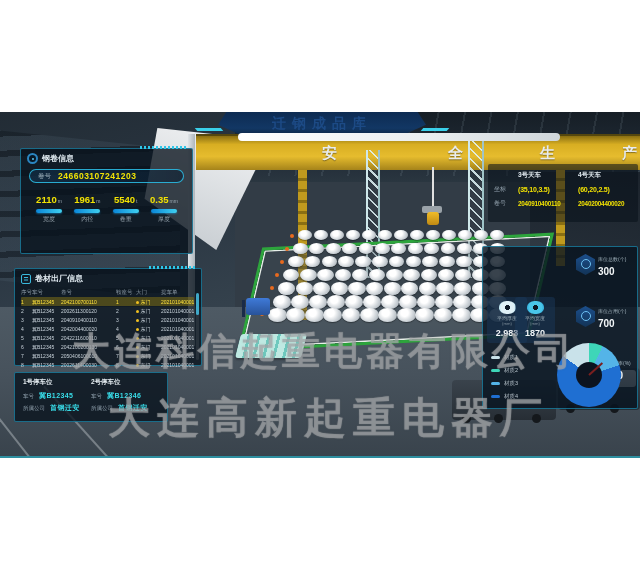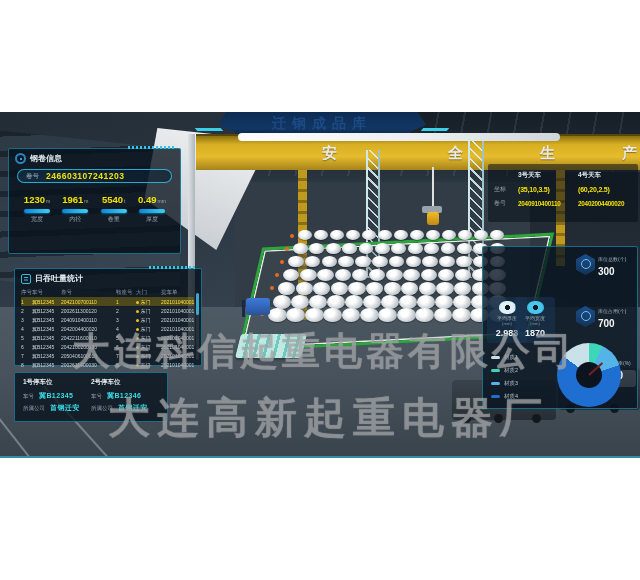--- a/index.html
+++ b/index.html
@@ -79,21 +79,21 @@
   .panel { position:absolute; background:rgba(8,18,28,.78); border:1px solid rgba(32,164,205,.6); border-radius:2px; color:#dfe8ee; }
   .panel .dots { position:absolute; top:-3px; right:6px; width:46px; height:3px;
     background:repeating-linear-gradient(90deg,#2fc6e8 0 2px,transparent 2px 4px); }
   .p-title { display:flex; align-items:center; gap:4px; padding:4px 6px 2px; font-size:8px; font-weight:bold; color:#e2ecf2; }
   .ring-icon { width:11px; height:11px; border-radius:50%; border:2px solid #2a85c0; background:#071826; position:relative; }
   .ring-icon:after { content:""; position:absolute; left:2.5px; top:2.5px; width:2px; height:2px; border-radius:50%; background:#5ec4ea; }
   .doc-icon { width:10px; height:10px; border:1.5px solid #3ab8dc; border-radius:2px; position:relative; }
   .doc-icon:after { content:""; position:absolute; left:1.5px; top:2px; width:4px; height:1.2px; background:#3ab8dc; box-shadow:0 2.5px 0 #3ab8dc; }
 
   
-  #coil-info { left:8px; top:36px; width:173px; height:106px; }
+  #coil-info { left:20px; top:36px; width:173px; height:106px; }
   .pill { display:flex; align-items:center; margin:3px 8px 0; height:14px; border:1px solid rgba(45,195,235,.85); border-radius:8px;
     background:linear-gradient(90deg, rgba(25,75,115,.35), rgba(8,28,48,.55)); padding:0 8px; gap:7px; }
   .pill .lab { font-size:6.5px; color:#9fb2bd; }
   .pill .val { font-size:8.5px; font-weight:bold; color:#f0e205; letter-spacing:.5px; }
   .metrics { display:flex; justify-content:space-between; padding:6px 10px 0; }
   .metric { text-align:center; width:36px; }
   .metric .v { font-size:9.5px; font-weight:bold; color:#f2e203; }
   .metric .u { font-size:5px; color:#9aa8b2; margin-left:1px; }
   .metric .bar { width:26px; height:3.5px; margin:2px auto; border-radius:2px;
     background:linear-gradient(90deg,#0a86d8,#3fd0f0); box-shadow:0 1px 2px rgba(30,160,230,.5); }
@@ -319,47 +319,47 @@
     <div class="p-title">
       <span class="ring-icon"></span>
       <span>钢卷信息</span>
     </div>
     <div class="pill">
       <span class="lab">卷号</span>
       <span class="val">246603107241203</span>
     </div>
     <div class="metrics">
       <div class="metric">
-        <span class="v">1230</span><span class="u">m</span>
+        <span class="v">2110</span><span class="u">m</span>
         <div class="bar"></div>
         <div class="lab">宽度</div>
       </div>
       <div class="metric">
         <span class="v">1961</span><span class="u">m</span>
         <div class="bar"></div>
         <div class="lab">内径</div>
       </div>
       <div class="metric">
         <span class="v">5540</span><span class="u">t</span>
         <div class="bar"></div>
         <div class="lab">卷重</div>
       </div>
       <div class="metric">
-        <span class="v">0.49</span><span class="u">mm</span>
+        <span class="v">0.35</span><span class="u">mm</span>
         <div class="bar"></div>
         <div class="lab">厚度</div>
       </div>
     </div>
   </div>
 
   <div id="shipment" class="panel">
     <div class="dots"></div>
     <div class="p-title">
       <span class="doc-icon"></span>
-      <span>日吞吐量统计</span>
+      <span>卷材出厂信息</span>
     </div>
     <div class="tbl">
       <div class="trow head" id="ship-head">
           <span>序号</span>
           <span>车号</span>
           <span>卷号</span>
           <span>鞍座号</span>
           <span>大门</span>
           <span>提车单</span>
         </div>

